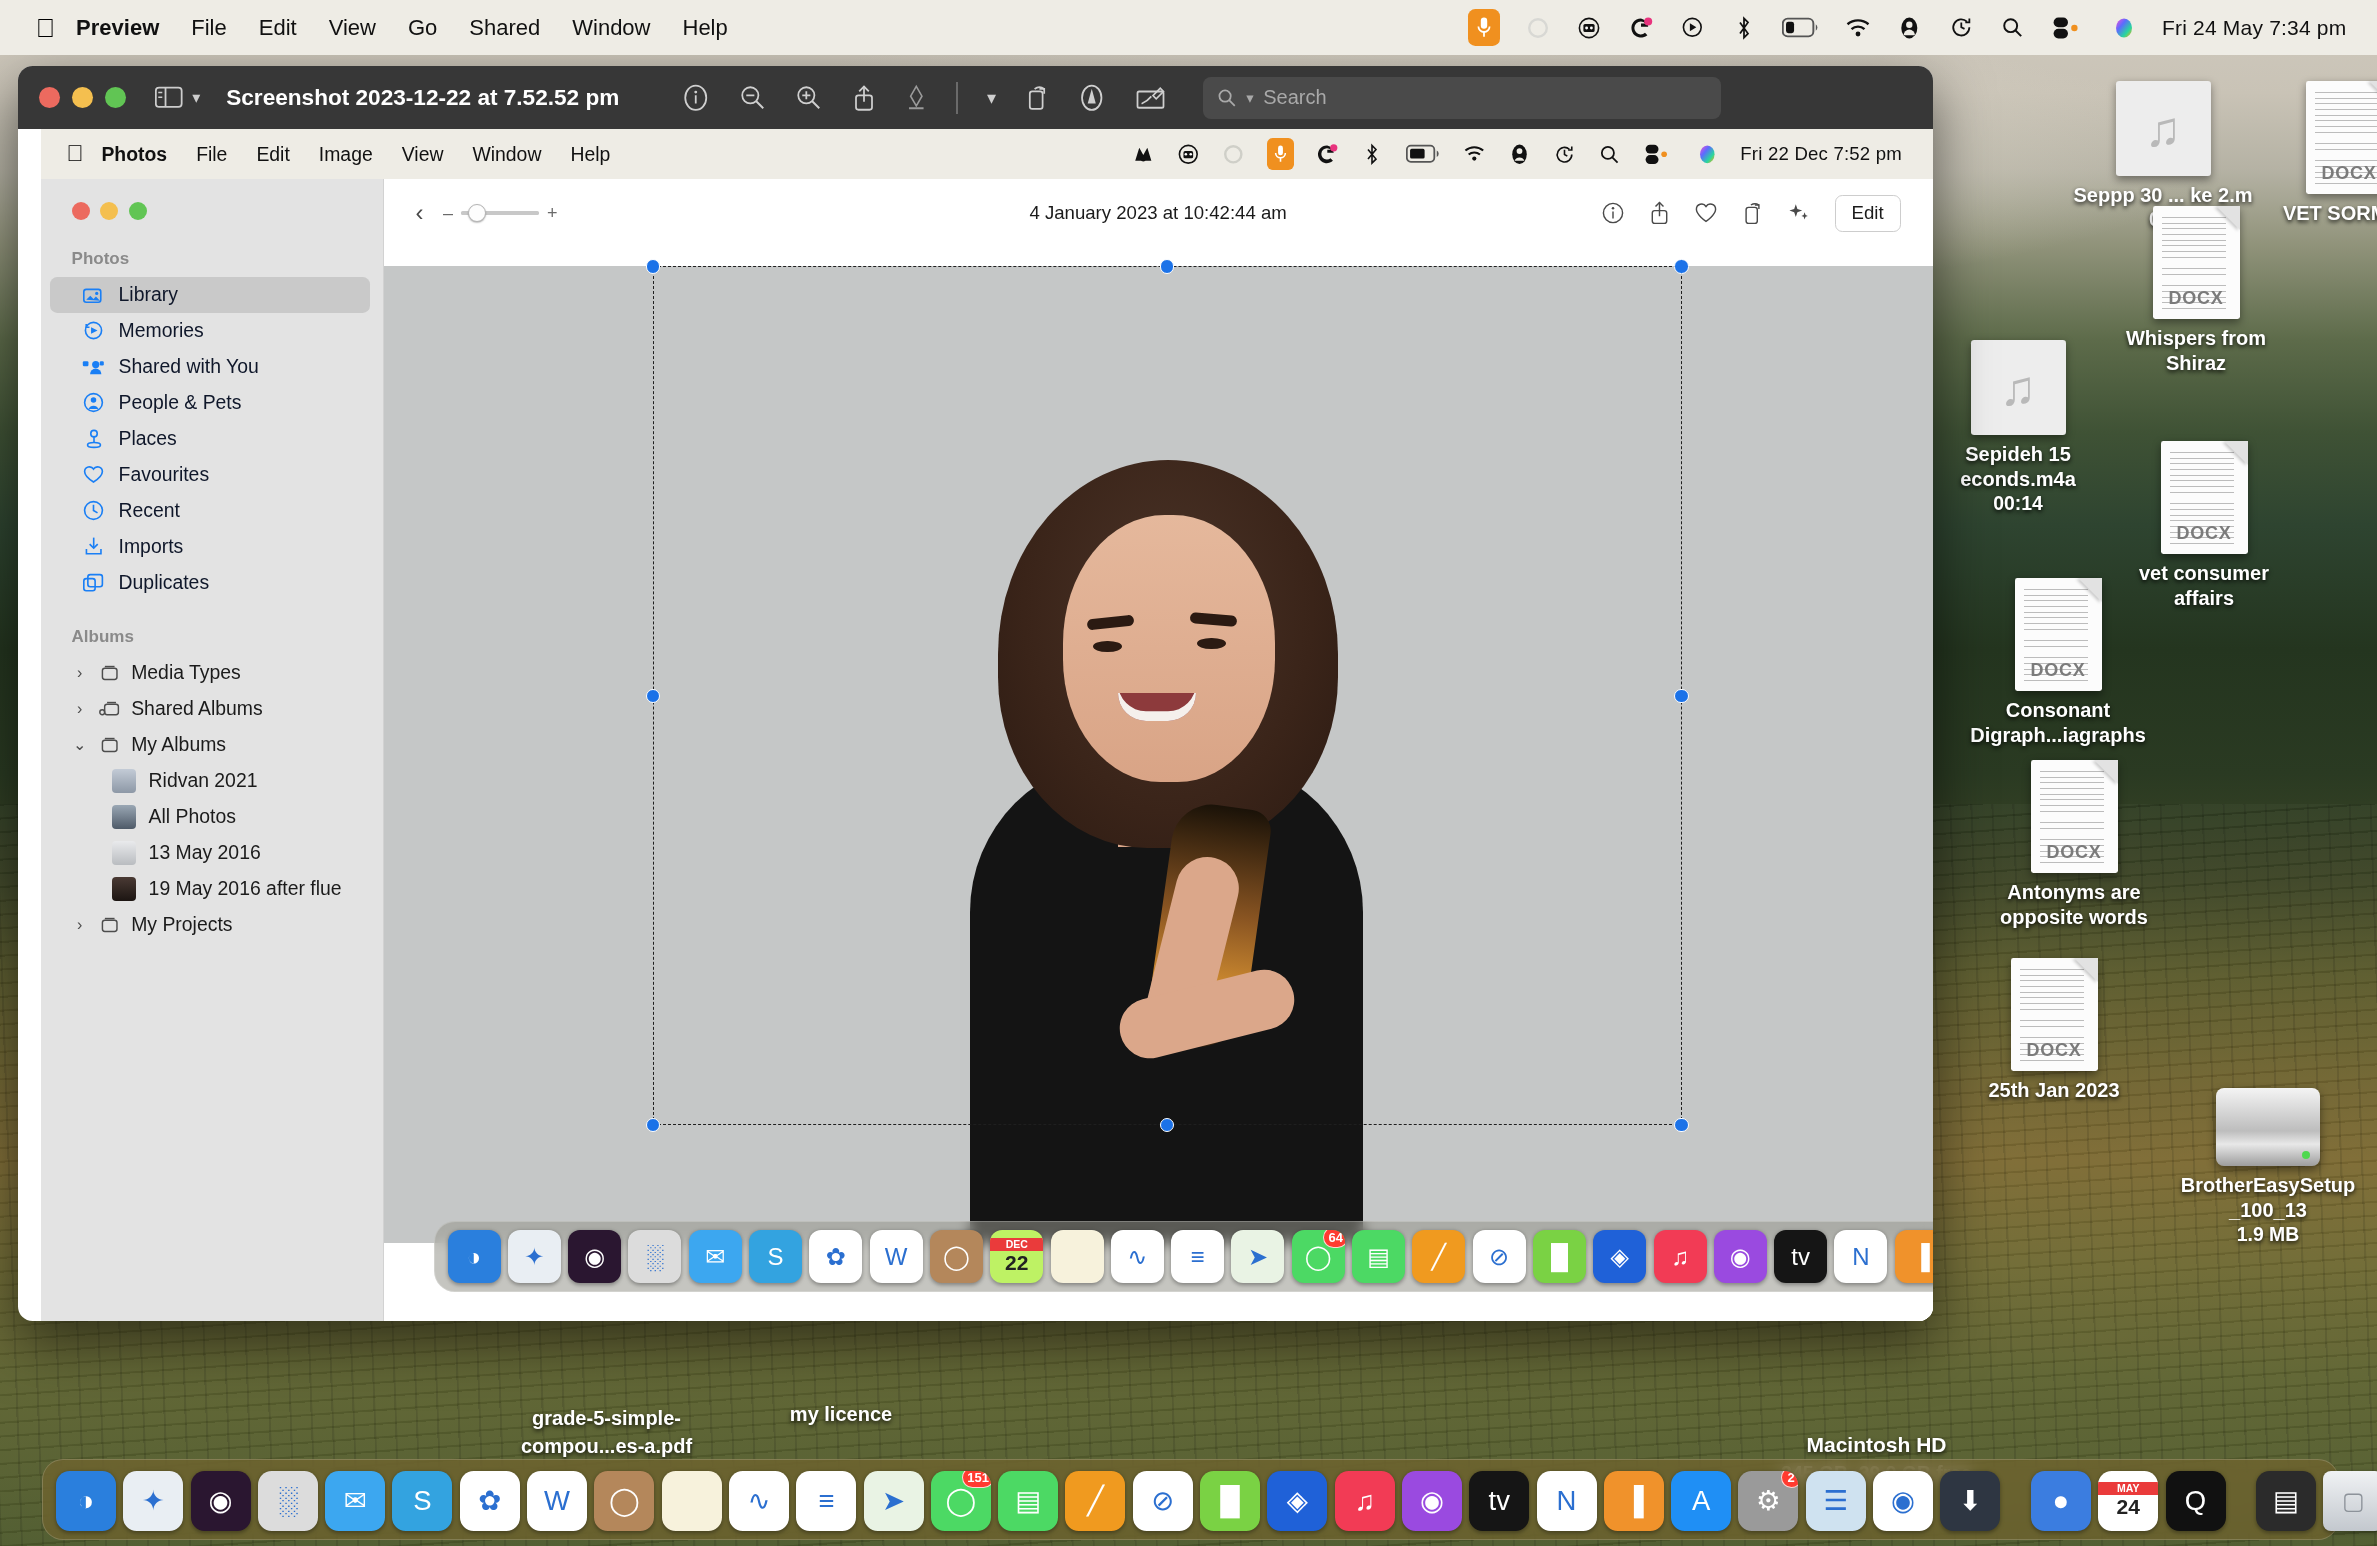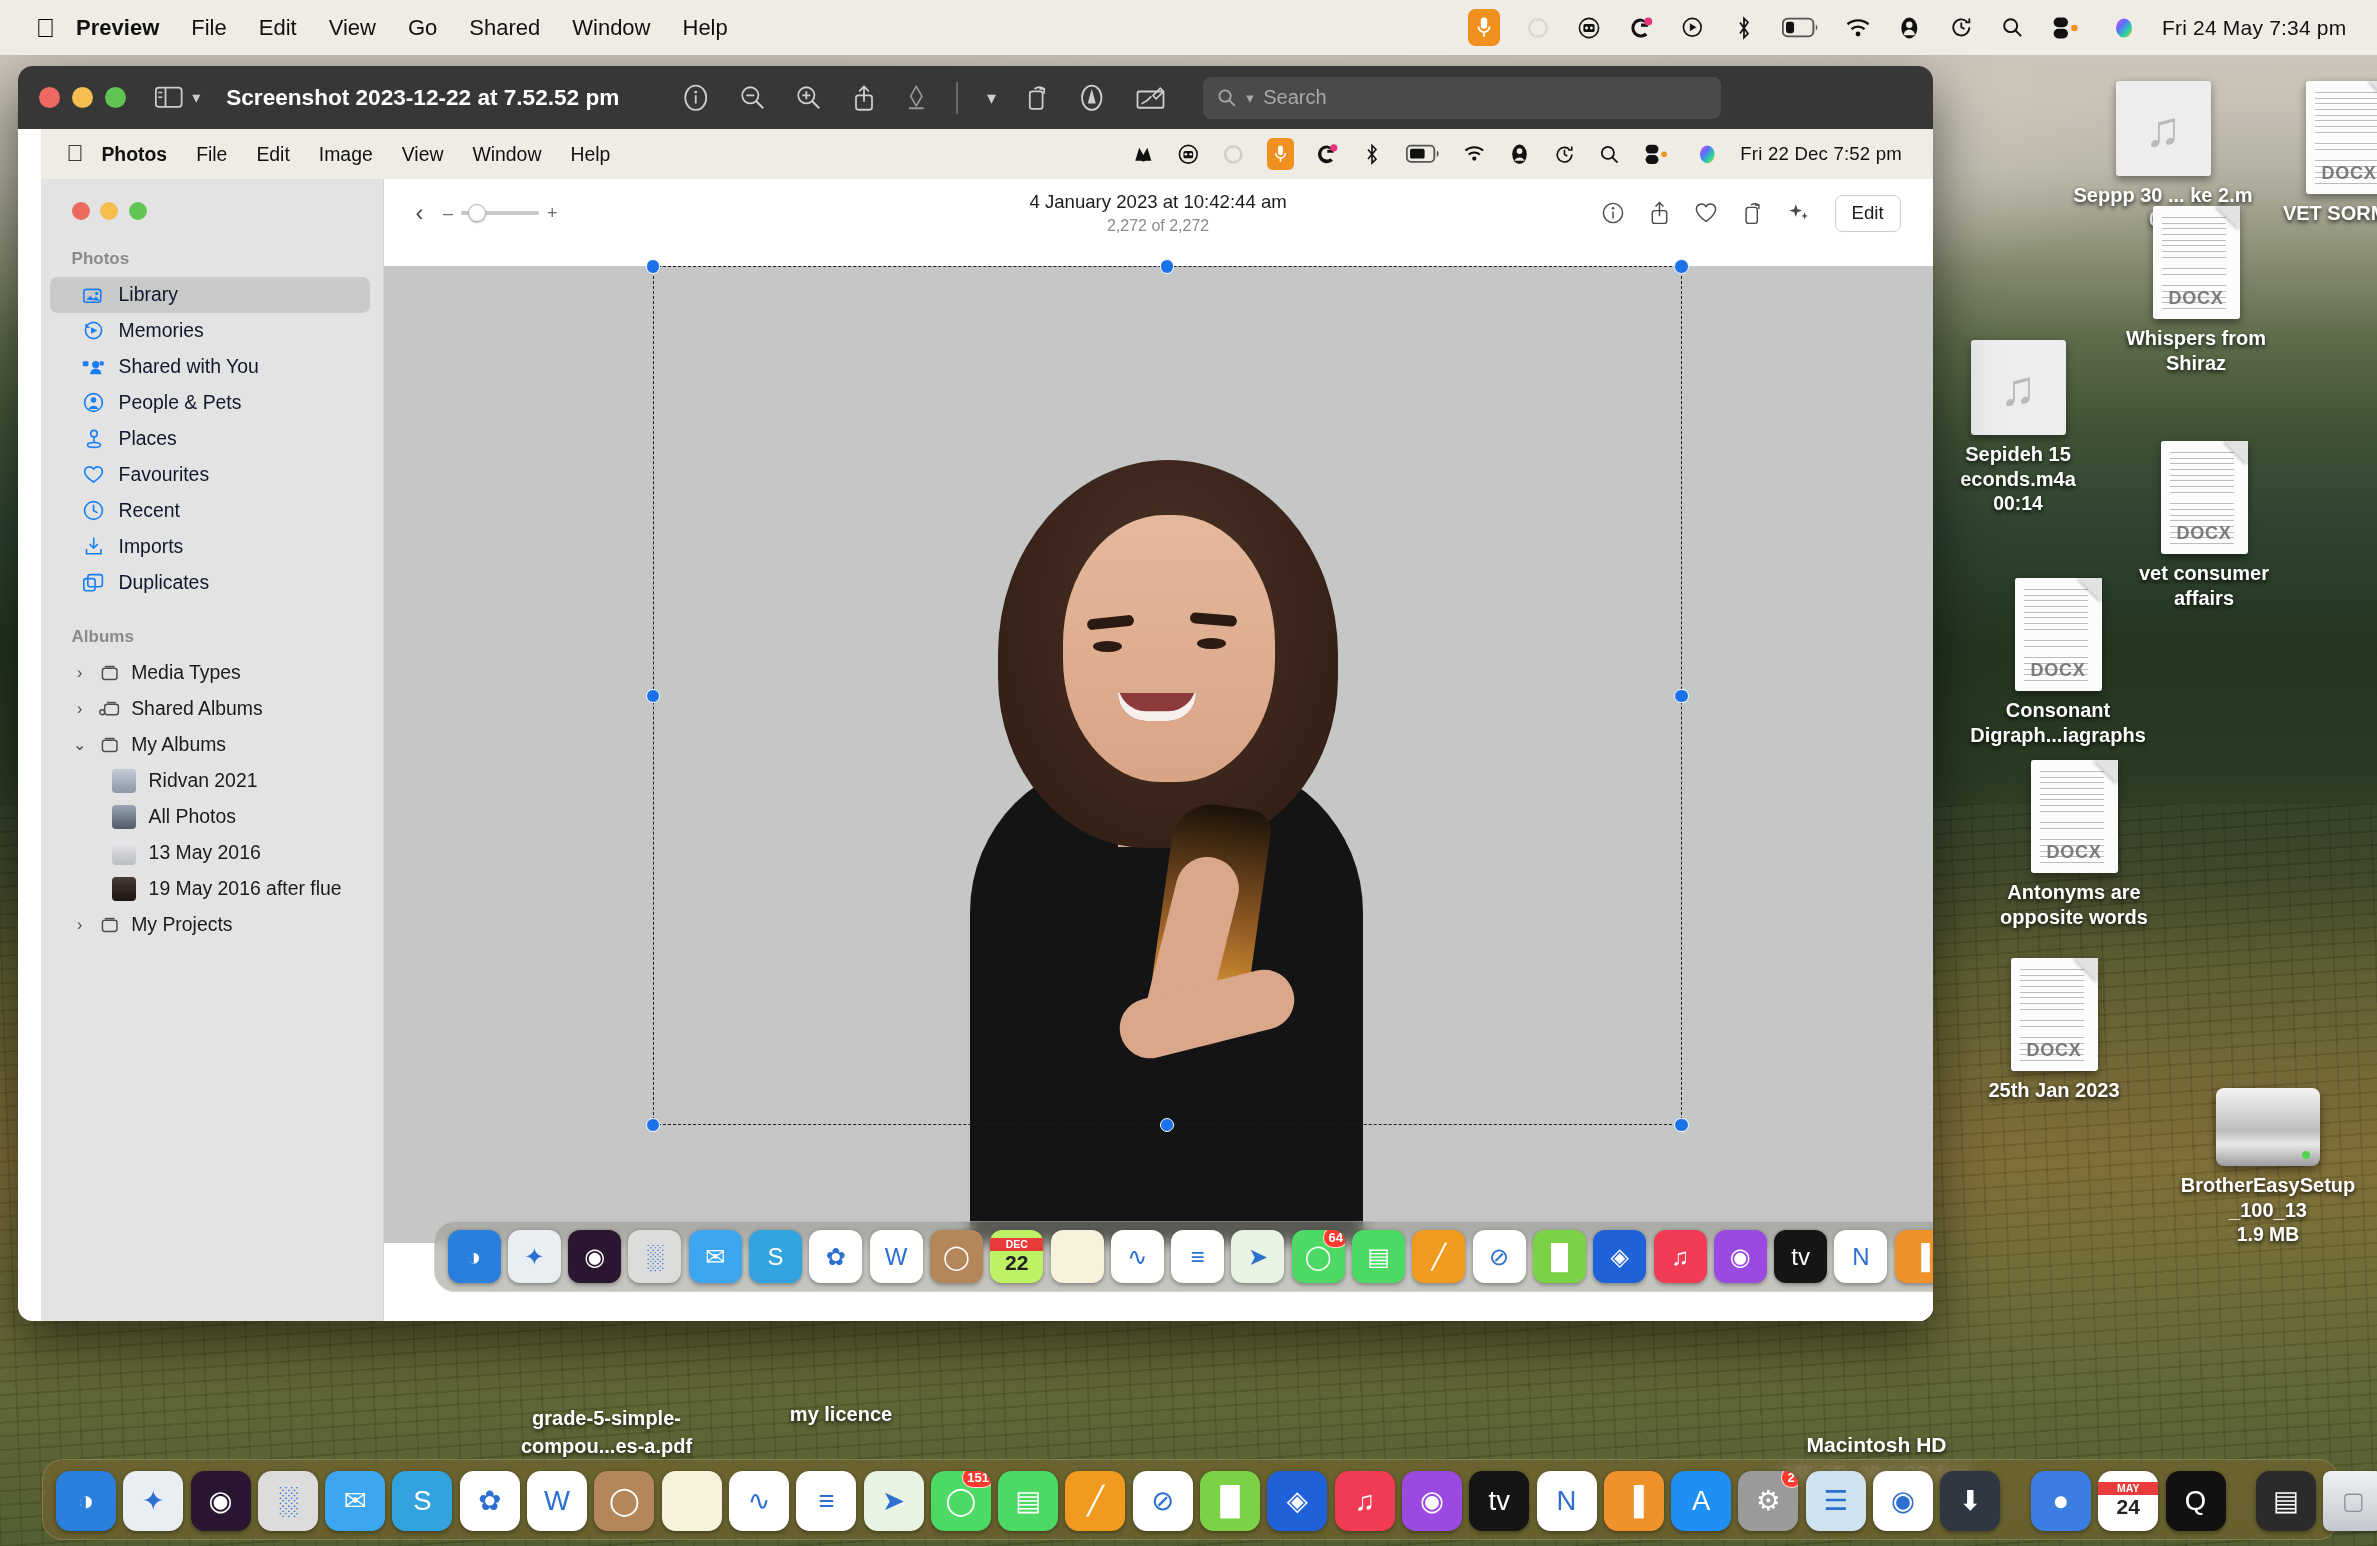--- a/index.html
+++ b/index.html
@@ -769,21 +769,20 @@
           <span class="pc-back">‹</span>
           <div class="zoom-slider">
             <span class="zs-minus">–</span>
             <span class="zs-track">
                 <span class="zs-knob"></span>
               </span>
             <span class="zs-plus">+</span>
           </div>
           <div class="pc-center">
             <div class="pc-date">4 January 2023 at 10:42:44 am</div>
-            <div class="pc-count">2,272 of 2,272</div>
           </div>
           <div class="pc-right">
             <span class="pc-ico">
               <svg width="24" height="24" viewBox="0 0 30 30">
                   <circle cx="15" cy="15" r="12" fill="none" stroke="#4a4a4a" stroke-width="1.8"></circle>
                   <circle cx="15" cy="9" r="1.6" fill="#4a4a4a"></circle>
                   <line x1="15" y1="13" x2="15" y2="22" stroke="#4a4a4a" stroke-width="1.8"></line>
                 </svg>
             </span>
             <span class="pc-ico">

